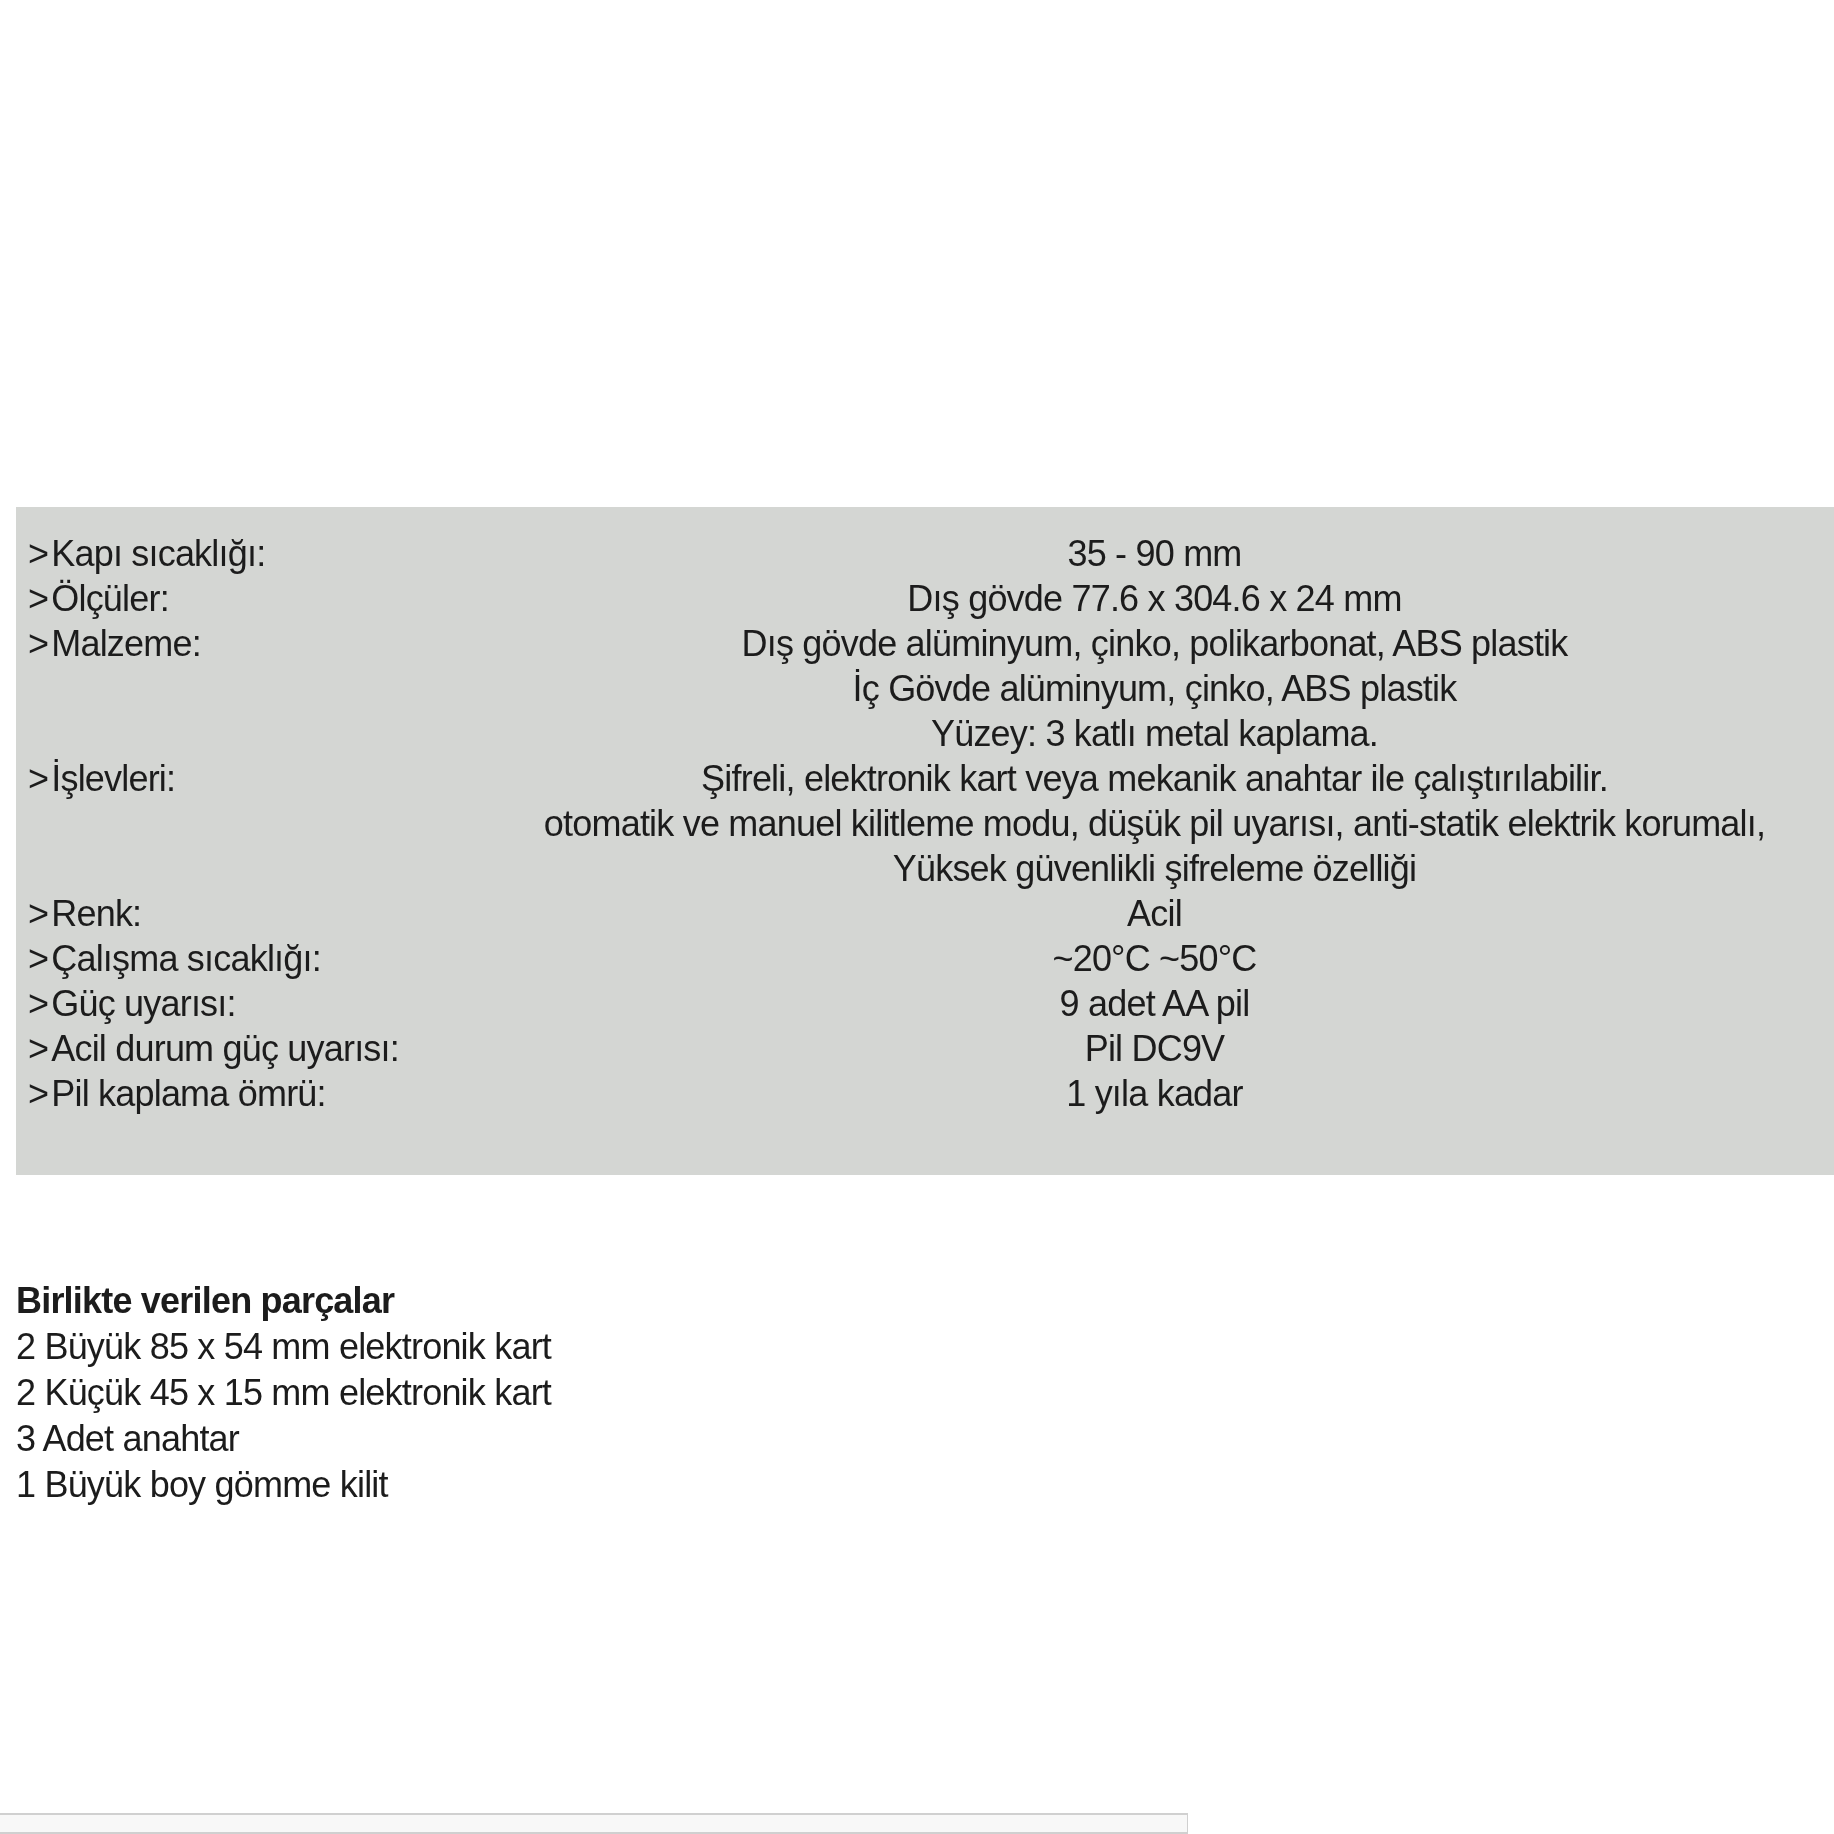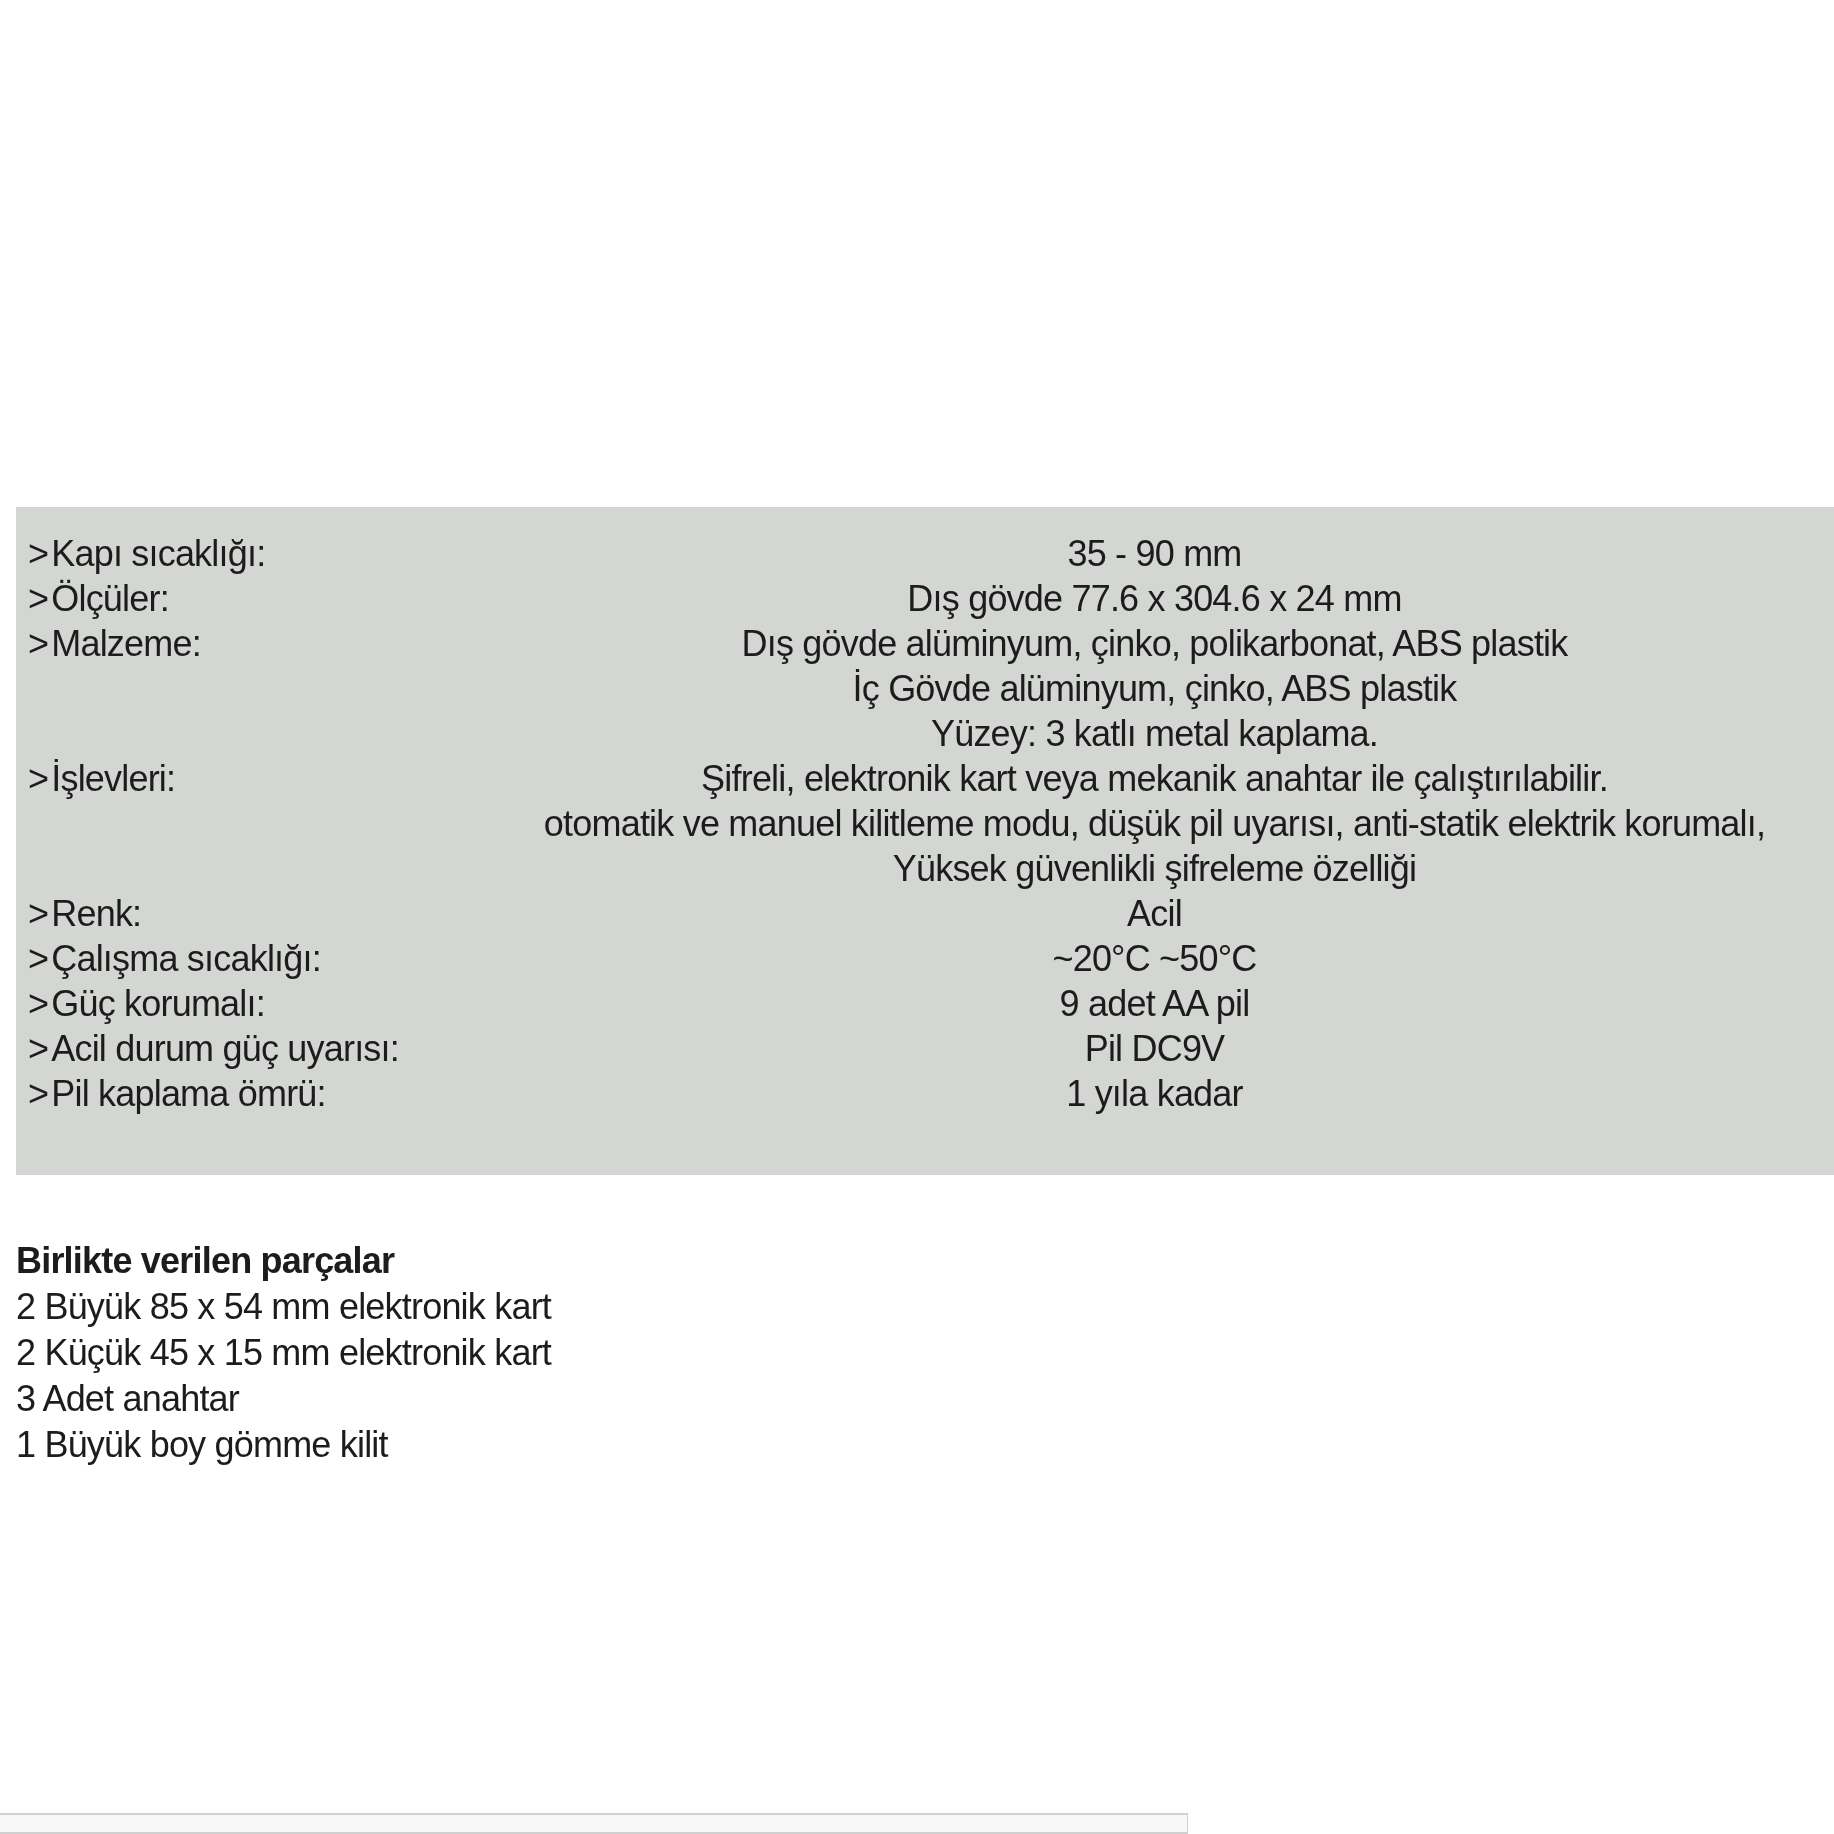--- a/index.html
+++ b/index.html
@@ -36,21 +36,21 @@
   .spec-value { flex: 1 1 auto; text-align: center; }
 
   .included-section {
     position: absolute;
     left: 16px; top: 1238px;
     font-size: 36px;
     letter-spacing: -0.8px;
     line-height: 46px;
     white-space: nowrap;
   }
-  .included-title { font-weight: bold; }
+  .included-title { font-weight: bold; margin-top: 40px; }
 
   .bottom-bar {
     position: absolute;
     left: 0; top: 1813px;
     width: 1188px; height: 21px;
     background: var(--bar-bg);
     border-top: 2px solid var(--bar-border);
     border-bottom: 2px solid var(--bar-border);
     border-right: 1px solid var(--bar-border);
   }
@@ -135,21 +135,21 @@
       <div class="spec-label">
         <span class="bullet">&gt;</span>
         <span>Çalışma sıcaklığı:</span>
       </div>
       <div class="spec-value">~20°C ~50°C</div>
     </div>
 
     <div class="spec-row">
       <div class="spec-label">
         <span class="bullet">&gt;</span>
-        <span>Güç korumalı:</span>
+        <span>Güç uyarısı:</span>
       </div>
       <div class="spec-value">9 adet AA pil</div>
     </div>
 
     <div class="spec-row">
       <div class="spec-label">
         <span class="bullet">&gt;</span>
         <span>Acil durum güç uyarısı:</span>
       </div>
       <div class="spec-value">Pil DC9V</div>

